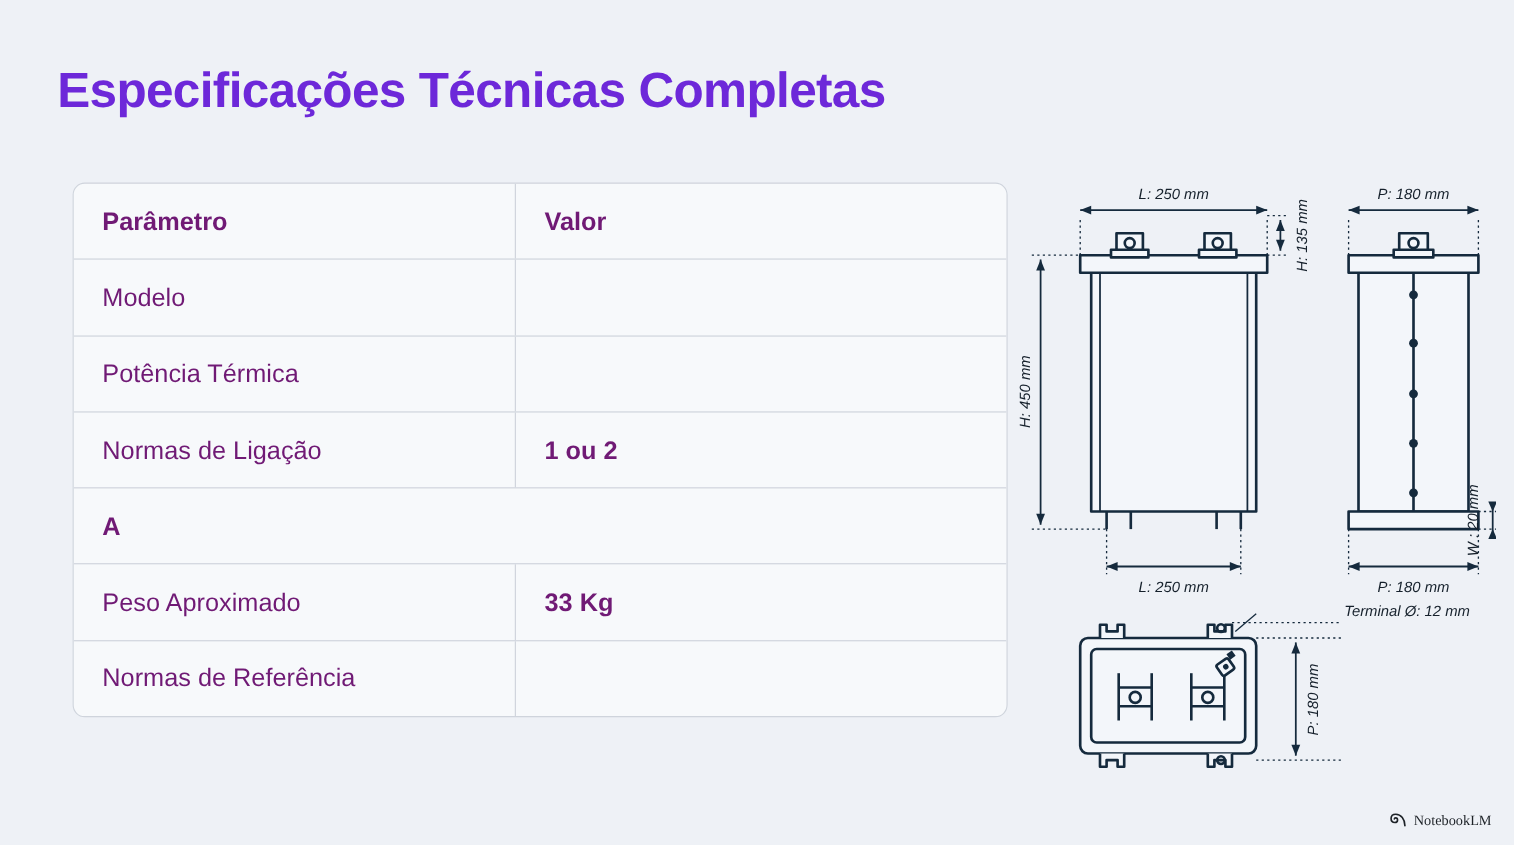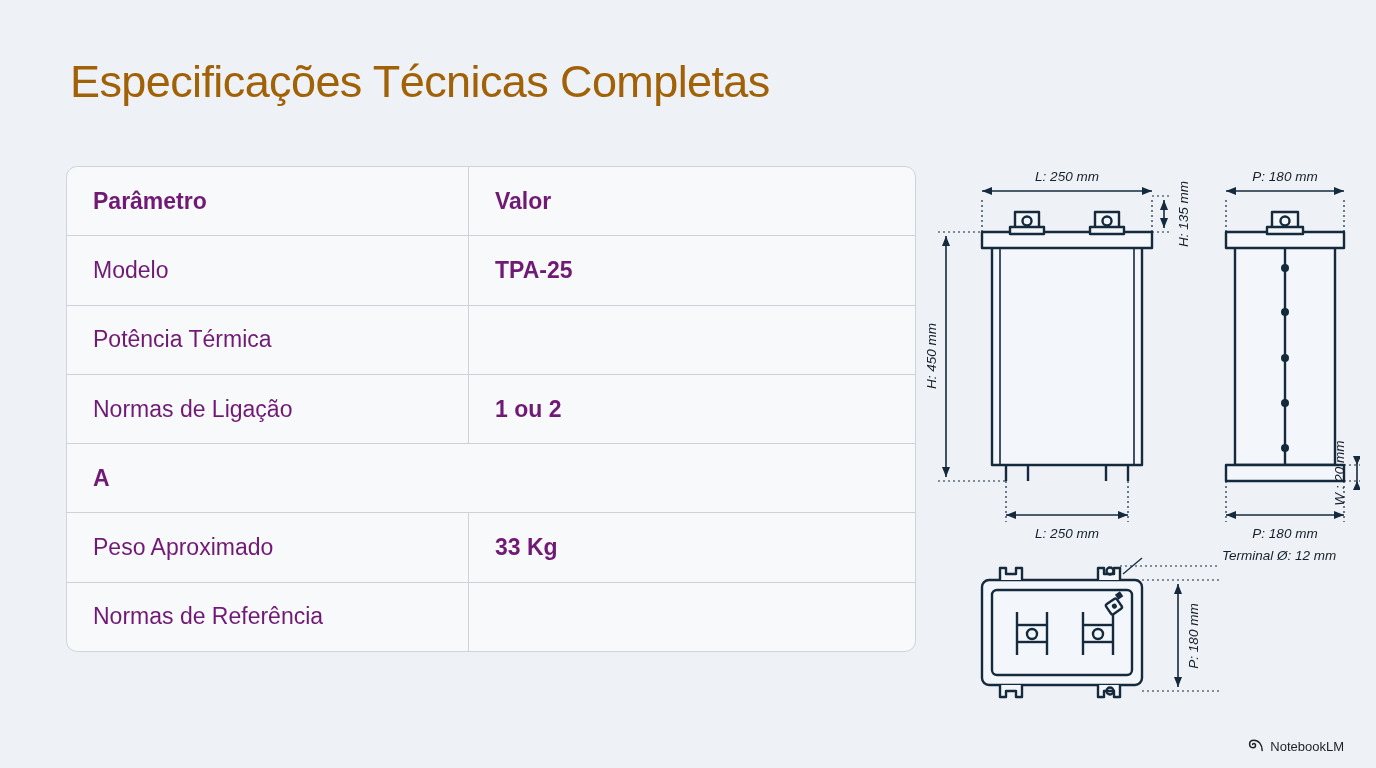--- a/index.html
+++ b/index.html
@@ -11,25 +11,25 @@
     background: #eef1f6;
     font-family: "Liberation Sans", sans-serif;
     color: #111418;
     position: relative;
   }
   .page { position: relative; width: 1376px; height: 768px; }
 
   
   .page-title {
     position: absolute;
-    left: 70px; top: 56px;
+    left: 52px; top: 56px;
     font-size: 45px;
-    font-weight: normal;
+    font-weight: bold;
     letter-spacing: -0.6px;
-    color: #a16207;
+    color: #6d28d9;
     white-space: nowrap;
   }
 
   
   .spec-table {
     position: absolute;
     left: 66px; top: 166px;
     width: 850px;
     background: #f7f9fb;
     border: 1px solid #cfd4dc;
@@ -63,47 +63,47 @@
 
   .dim-text {
     font-family: "Liberation Sans", sans-serif;
     font-size: 13.5px;
     fill: #16212c;
   }
 
   
   .watermark {
     position: absolute;
-    right: 32px; bottom: 14px;
+    right: 20px; bottom: 14px;
     display: flex;
     align-items: center;
     gap: 6px;
     font-size: 13px;
     color: #1d2227;
     font-weight: 500;
+    font-family: Liberation Serif, serif;
   }
   .watermark svg { display: block; }
 </style>
 </head>
 <body style="background: rgb(238, 241, 246);">
 
 <div class="page">
 
   <div class="page-title">Especificações Técnicas Completas</div>
 
   <div class="spec-table">
 
     <div class="spec-row header">
       <div class="spec-cell param">Parâmetro</div>
       <div class="spec-cell value">Valor</div>
     </div>
 
     <div class="spec-row">
       <div class="spec-cell param">Modelo</div>
-      <div class="spec-cell value">TPA-25</div>
     </div>
 
     <div class="spec-row">
       <div class="spec-cell param">Potência Térmica</div>
     </div>
 
     <div class="spec-row">
       <div class="spec-cell param">Normas de Ligação</div>
       <div class="spec-cell value">1 ou 2</div>
     </div>

